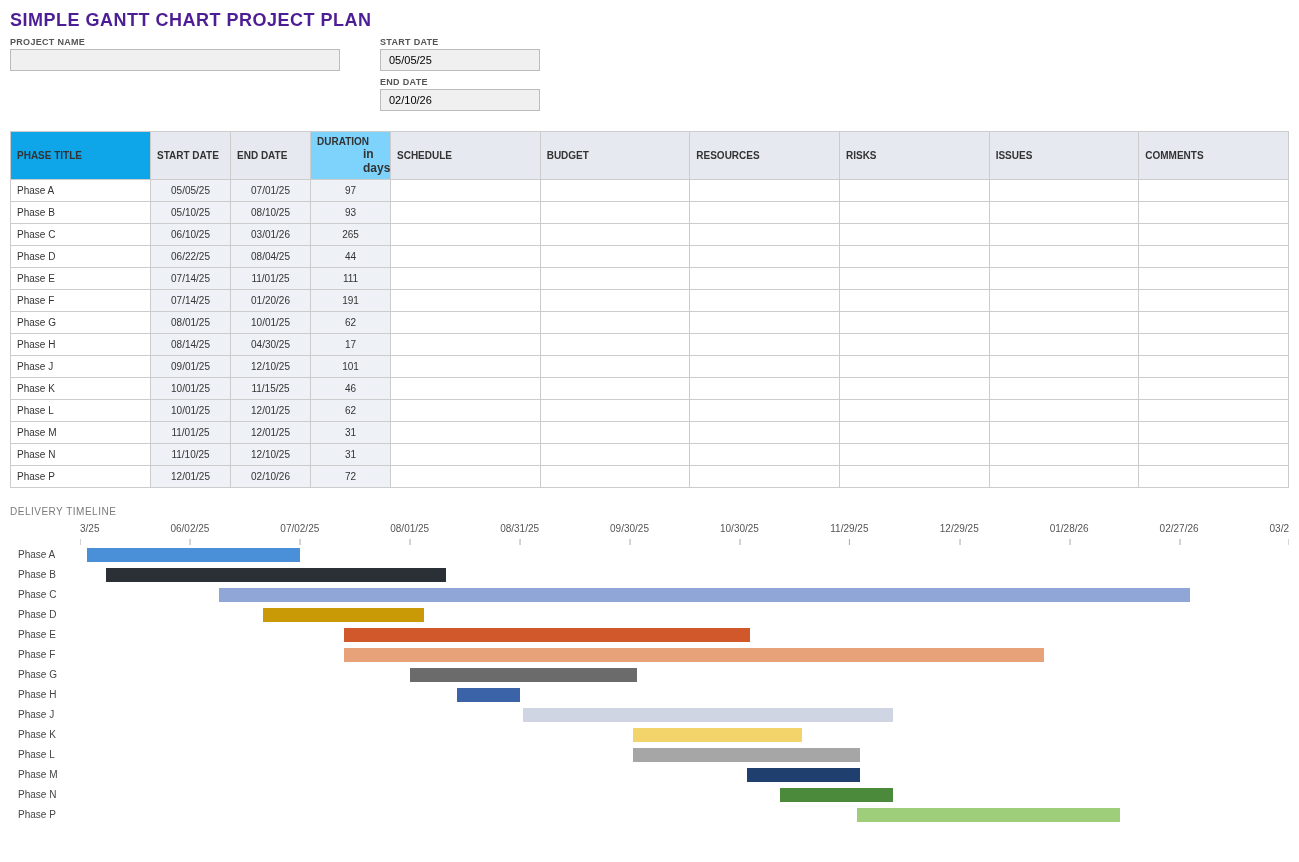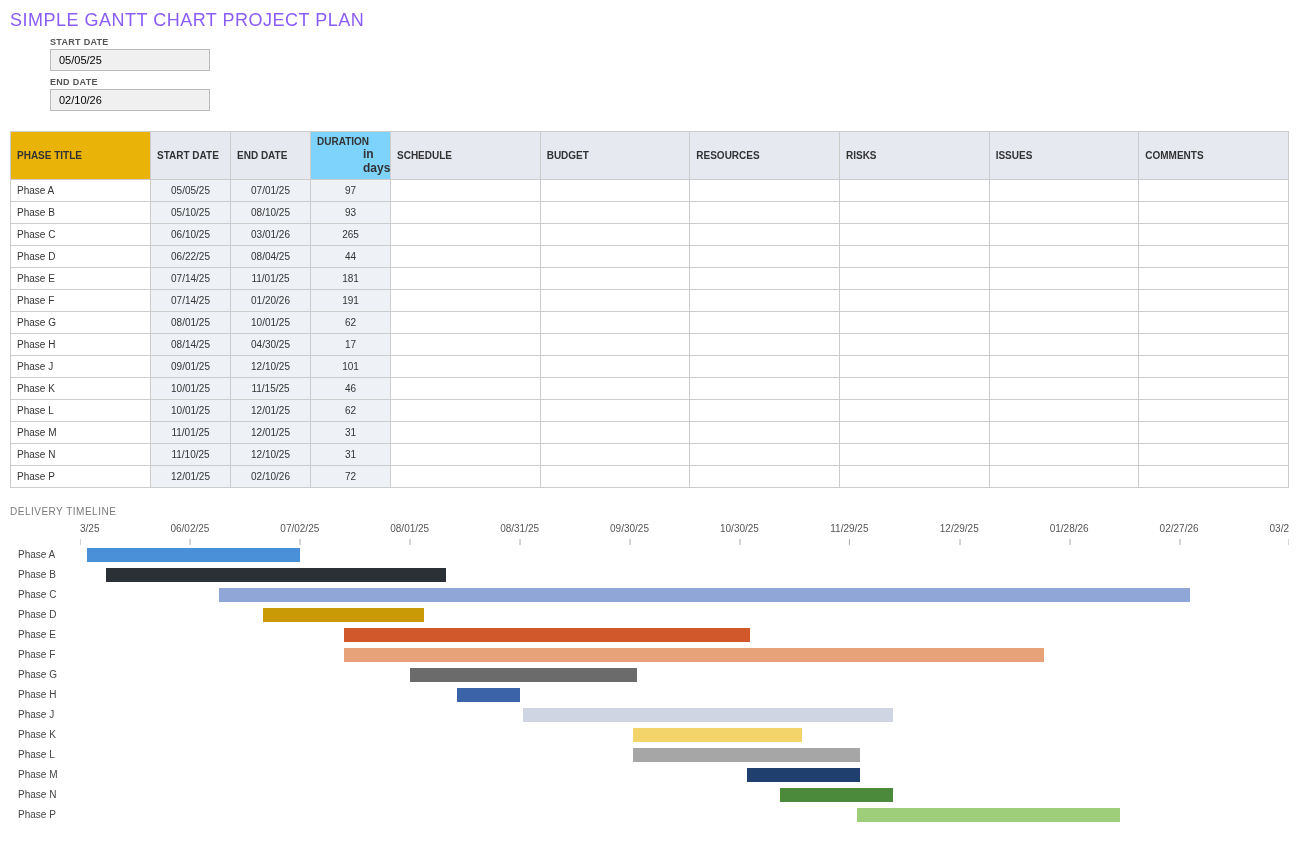--- a/index.html
+++ b/index.html
@@ -7,22 +7,22 @@
     margin: 0;
     padding: 10px;
     font-family: Arial, sans-serif;
     font-size: 11px;
     color: #333;
     background: #fff;
   }
   h1.title {
     margin: 0 0 6px 0;
     font-size: 18px;
-    font-weight: normal;
-    color: #8b5cf6;
+    font-weight: bold;
+    color: #4c1d95;
     letter-spacing: 0.5px;
   }
   .meta-row { display: flex; gap: 40px; }
   .meta-block { display: flex; flex-direction: column; gap: 2px; margin-bottom: 6px; }
   .meta-label { font-size: 9px; font-weight: bold; color: #555; letter-spacing: 0.3px; }
   .meta-input {
     border: 1px solid #bbb;
     background: #f0f0f0;
     height: 22px;
     padding: 3px 8px;
@@ -48,21 +48,21 @@
     font-weight: bold;
     text-align: left;
     font-size: 10px;
   }
   .col-head {
     background: #e6eaf0;
     font-weight: bold;
     text-align: left;
     font-size: 10px;
   }
-  .col-head.phase { background: #eab308; }
+  .col-head.phase { background: #0ea5e9; }
   .col-head.dur { background: #7dd3fc; }
   .sub { font-weight: bold; font-size: 12px; display:block;margin-left:46px; }
   td.phase { text-align: left; }
   td.date, td.num { text-align: center; background: #eef1f6; }
   td.notes { background: #fff; }
 
   h2.section {
     margin: 18px 0 6px 0;
     font-size: 10px;
     font-weight: normal;
@@ -118,20 +118,24 @@
     height: 14px;
   }
 </style>
 </head>
 <body>
 
 <h1 class="title">SIMPLE GANTT CHART PROJECT PLAN</h1>
 
 <div class="meta-row">
   <div>
+    <div class="meta-block">
+      <span class="meta-label">PROJECT NAME</span>
+      <input class="meta-input wide" value="" style="">
+    </div>
   </div>
   <div>
     <div class="meta-block">
       <span class="meta-label">START DATE</span>
       <input class="meta-input" value="05/05/25" style="">
     </div>
     <div class="meta-block">
       <span class="meta-label">END DATE</span>
       <input class="meta-input" value="02/10/26" style="">
     </div>
@@ -211,21 +215,21 @@
         <td class="notes"></td>
         <td class="notes"></td>
         <td class="notes"></td>
         <td class="notes"></td>
         <td class="notes"></td>
       </tr>
       <tr>
         <td class="phase">Phase E</td>
         <td class="date">07/14/25</td>
         <td class="date">11/01/25</td>
-        <td class="num">181</td>
+        <td class="num">111</td>
         <td class="notes"></td>
         <td class="notes"></td>
         <td class="notes"></td>
         <td class="notes"></td>
         <td class="notes"></td>
         <td class="notes"></td>
       </tr>
       <tr>
         <td class="phase">Phase F</td>
         <td class="date">07/14/25</td>

